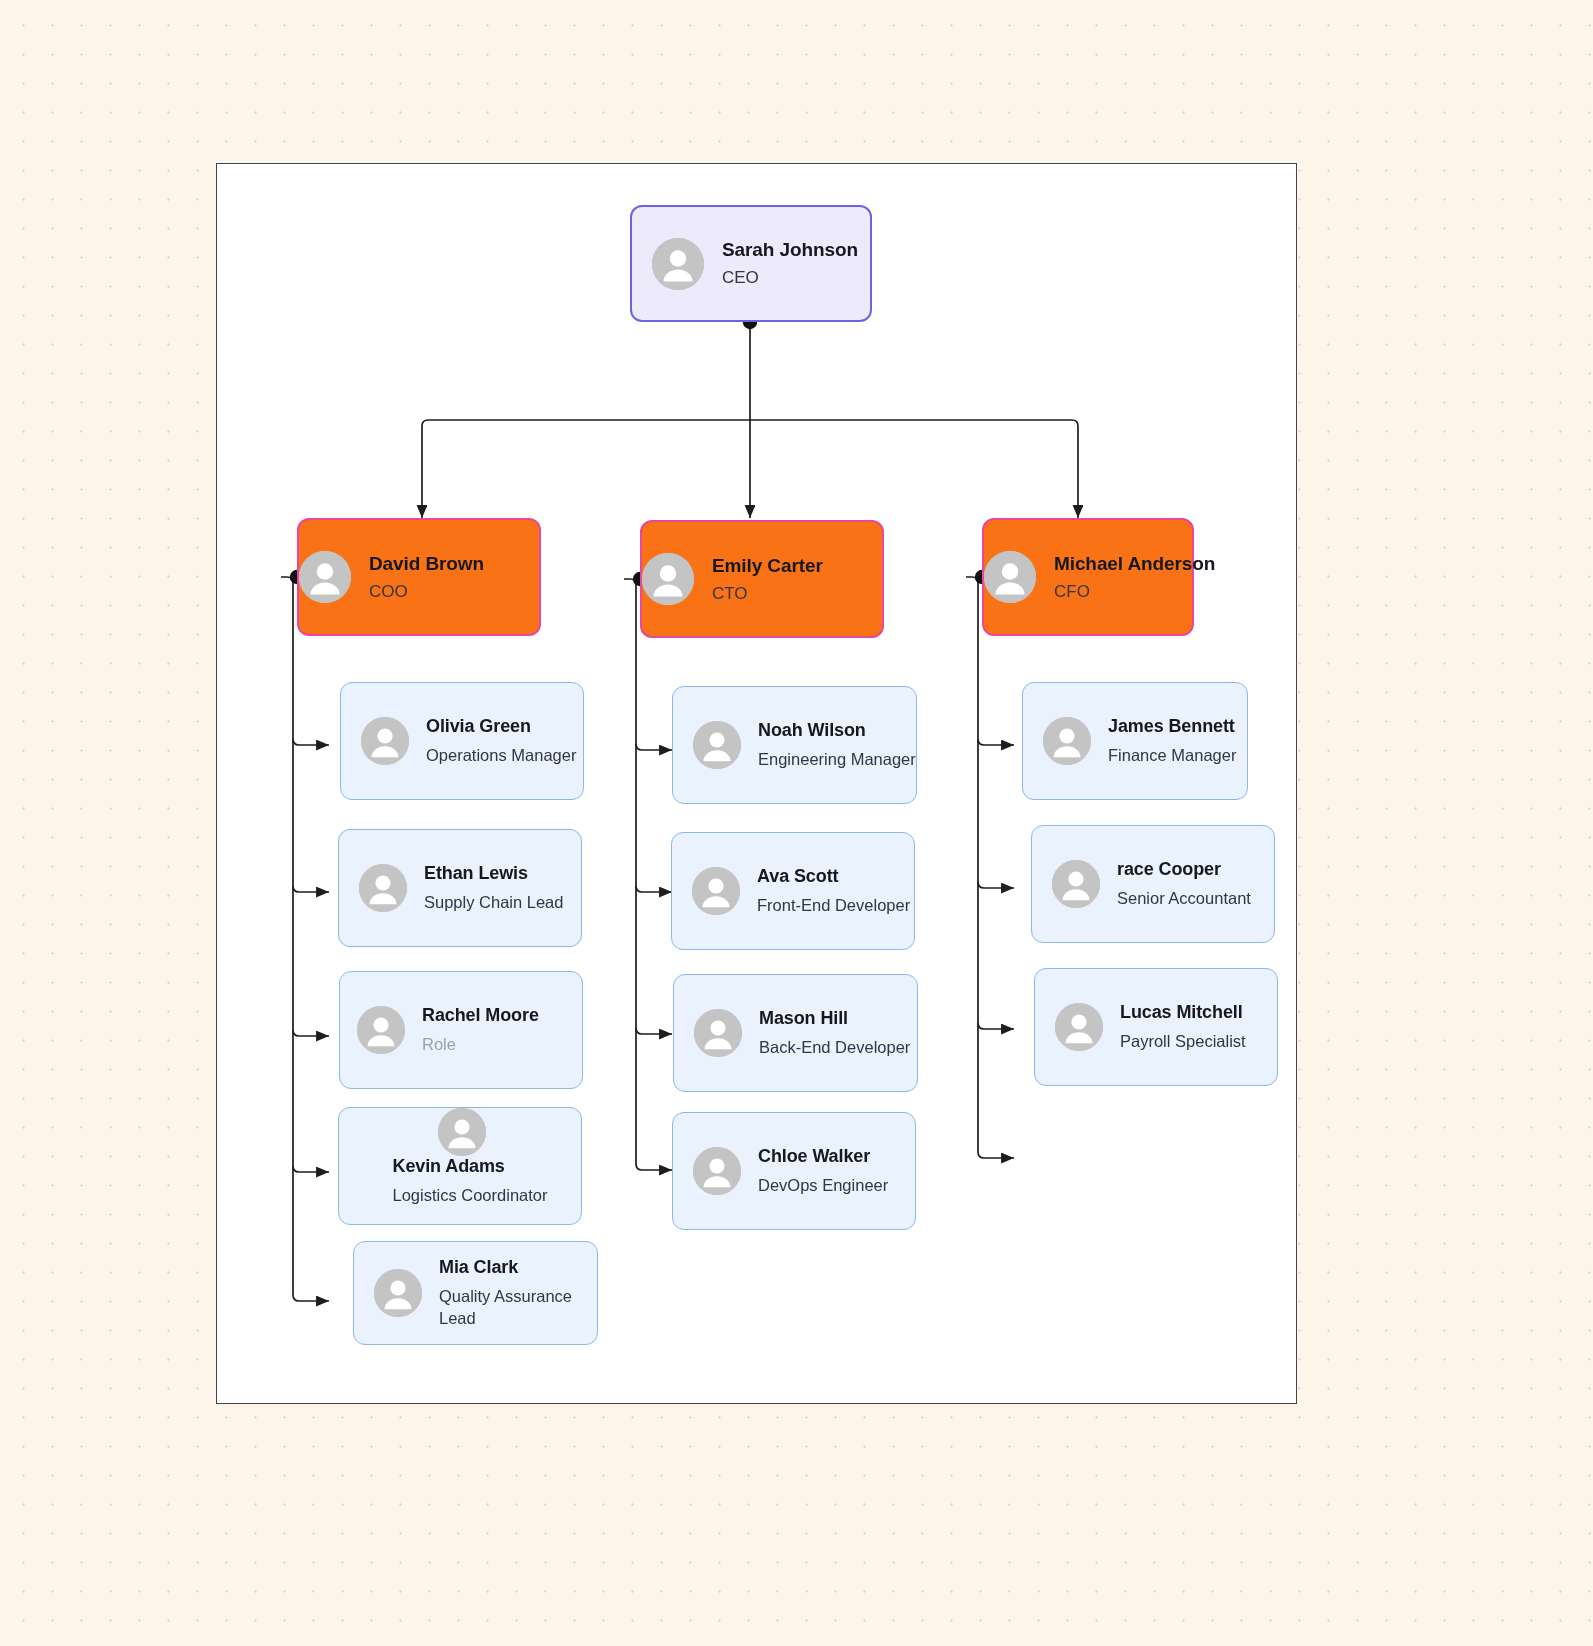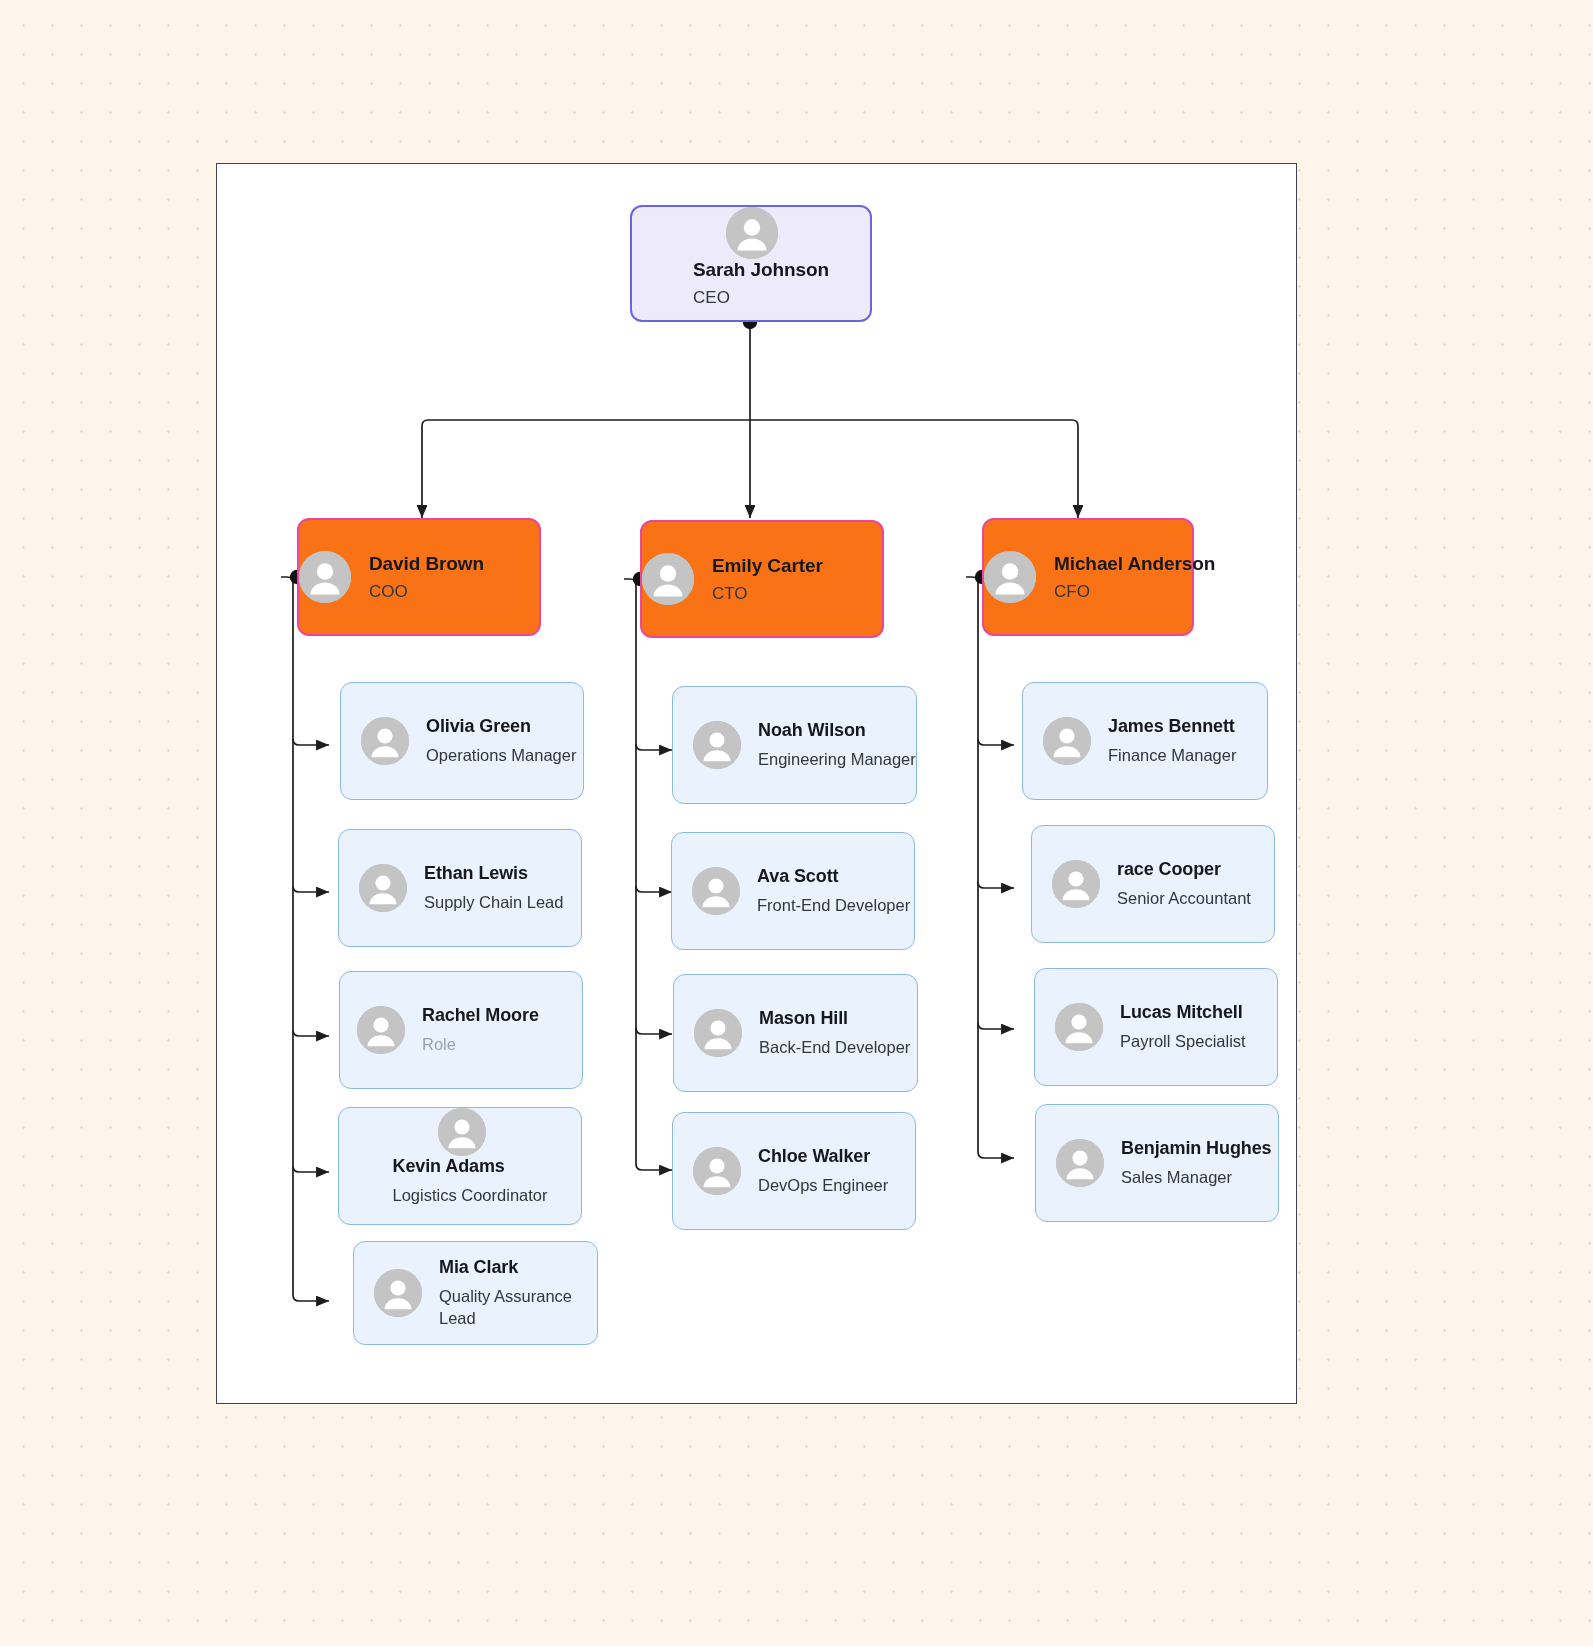--- a/index.html
+++ b/index.html
@@ -91,21 +91,21 @@
     letter-spacing: -0.1px;
     white-space: nowrap;
   }
   .node-role {
     color: #32363d;
     white-space: normal;
   }
   .node-role.placeholder { color: #9aa1ac; }
 
   
-  .node.root { width: 242px; height: 117px; flex-direction: column; }
+  .node.root { width: 242px; height: 117px; }
   .node.root .avatar { width: 52px; height: 52px; margin-right: 18px; }
   .node.root .node-name { font-size: 19px; margin-bottom: 7px; }
   .node.root .node-role { font-size: 17px; }
 
   
   .node.exec { height: 118px; }
   .node.exec .avatar { width: 52px; height: 52px; margin-right: 18px; }
   .node.exec .node-name { font-size: 19px; margin-bottom: 7px; }
   .node.exec .node-role { font-size: 17px; }
 
@@ -336,21 +336,21 @@
           <circle cx="24" cy="19" r="7.6" fill="#ffffff"></circle>
           <path d="M10.5 40.2 a13.5 11 0 0 1 27 0 z" fill="#ffffff"></path>
         </svg>
       </span>
       <span class="node-text">
         <span class="node-name">Chloe Walker</span>
         <span class="node-role">DevOps Engineer</span>
       </span>
     </div>
 
-    <div class="node staff" style="left:805px; top:518px; width:246px;">
+    <div class="node staff" style="left:805px; top:518px; width:226px;">
       <span class="avatar">
         <svg width="48" height="48" viewBox="0 0 48 48">
           <circle cx="24" cy="24" r="24" fill="#c4c4c4"></circle>
           <circle cx="24" cy="19" r="7.6" fill="#ffffff"></circle>
           <path d="M10.5 40.2 a13.5 11 0 0 1 27 0 z" fill="#ffffff"></path>
         </svg>
       </span>
       <span class="node-text">
         <span class="node-name">James Bennett</span>
         <span class="node-role">Finance Manager</span>
@@ -378,28 +378,15 @@
           <circle cx="24" cy="19" r="7.6" fill="#ffffff"></circle>
           <path d="M10.5 40.2 a13.5 11 0 0 1 27 0 z" fill="#ffffff"></path>
         </svg>
       </span>
       <span class="node-text">
         <span class="node-name">Lucas Mitchell</span>
         <span class="node-role">Payroll Specialist</span>
       </span>
     </div>
 
-    <div class="node staff" style="left:818px; top:940px; width:244px;">
-      <span class="avatar">
-        <svg width="48" height="48" viewBox="0 0 48 48">
-          <circle cx="24" cy="24" r="24" fill="#c4c4c4"></circle>
-          <circle cx="24" cy="19" r="7.6" fill="#ffffff"></circle>
-          <path d="M10.5 40.2 a13.5 11 0 0 1 27 0 z" fill="#ffffff"></path>
-        </svg>
-      </span>
-      <span class="node-text">
-        <span class="node-name">Benjamin Hughes</span>
-        <span class="node-role">Sales Manager</span>
-      </span>
-    </div>
 
   </div>
 </div>
 
 </body></html>

